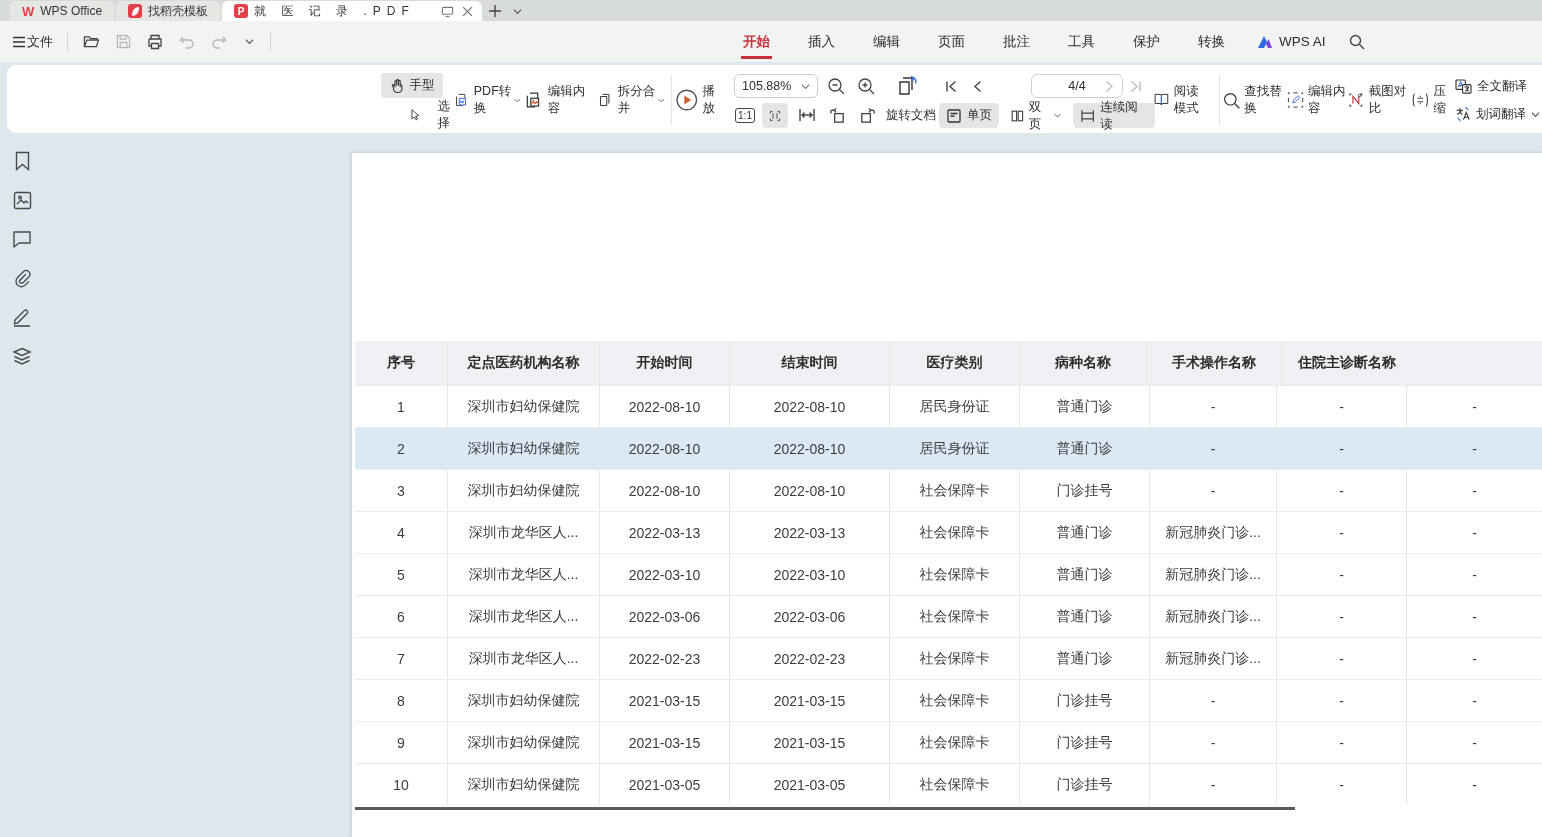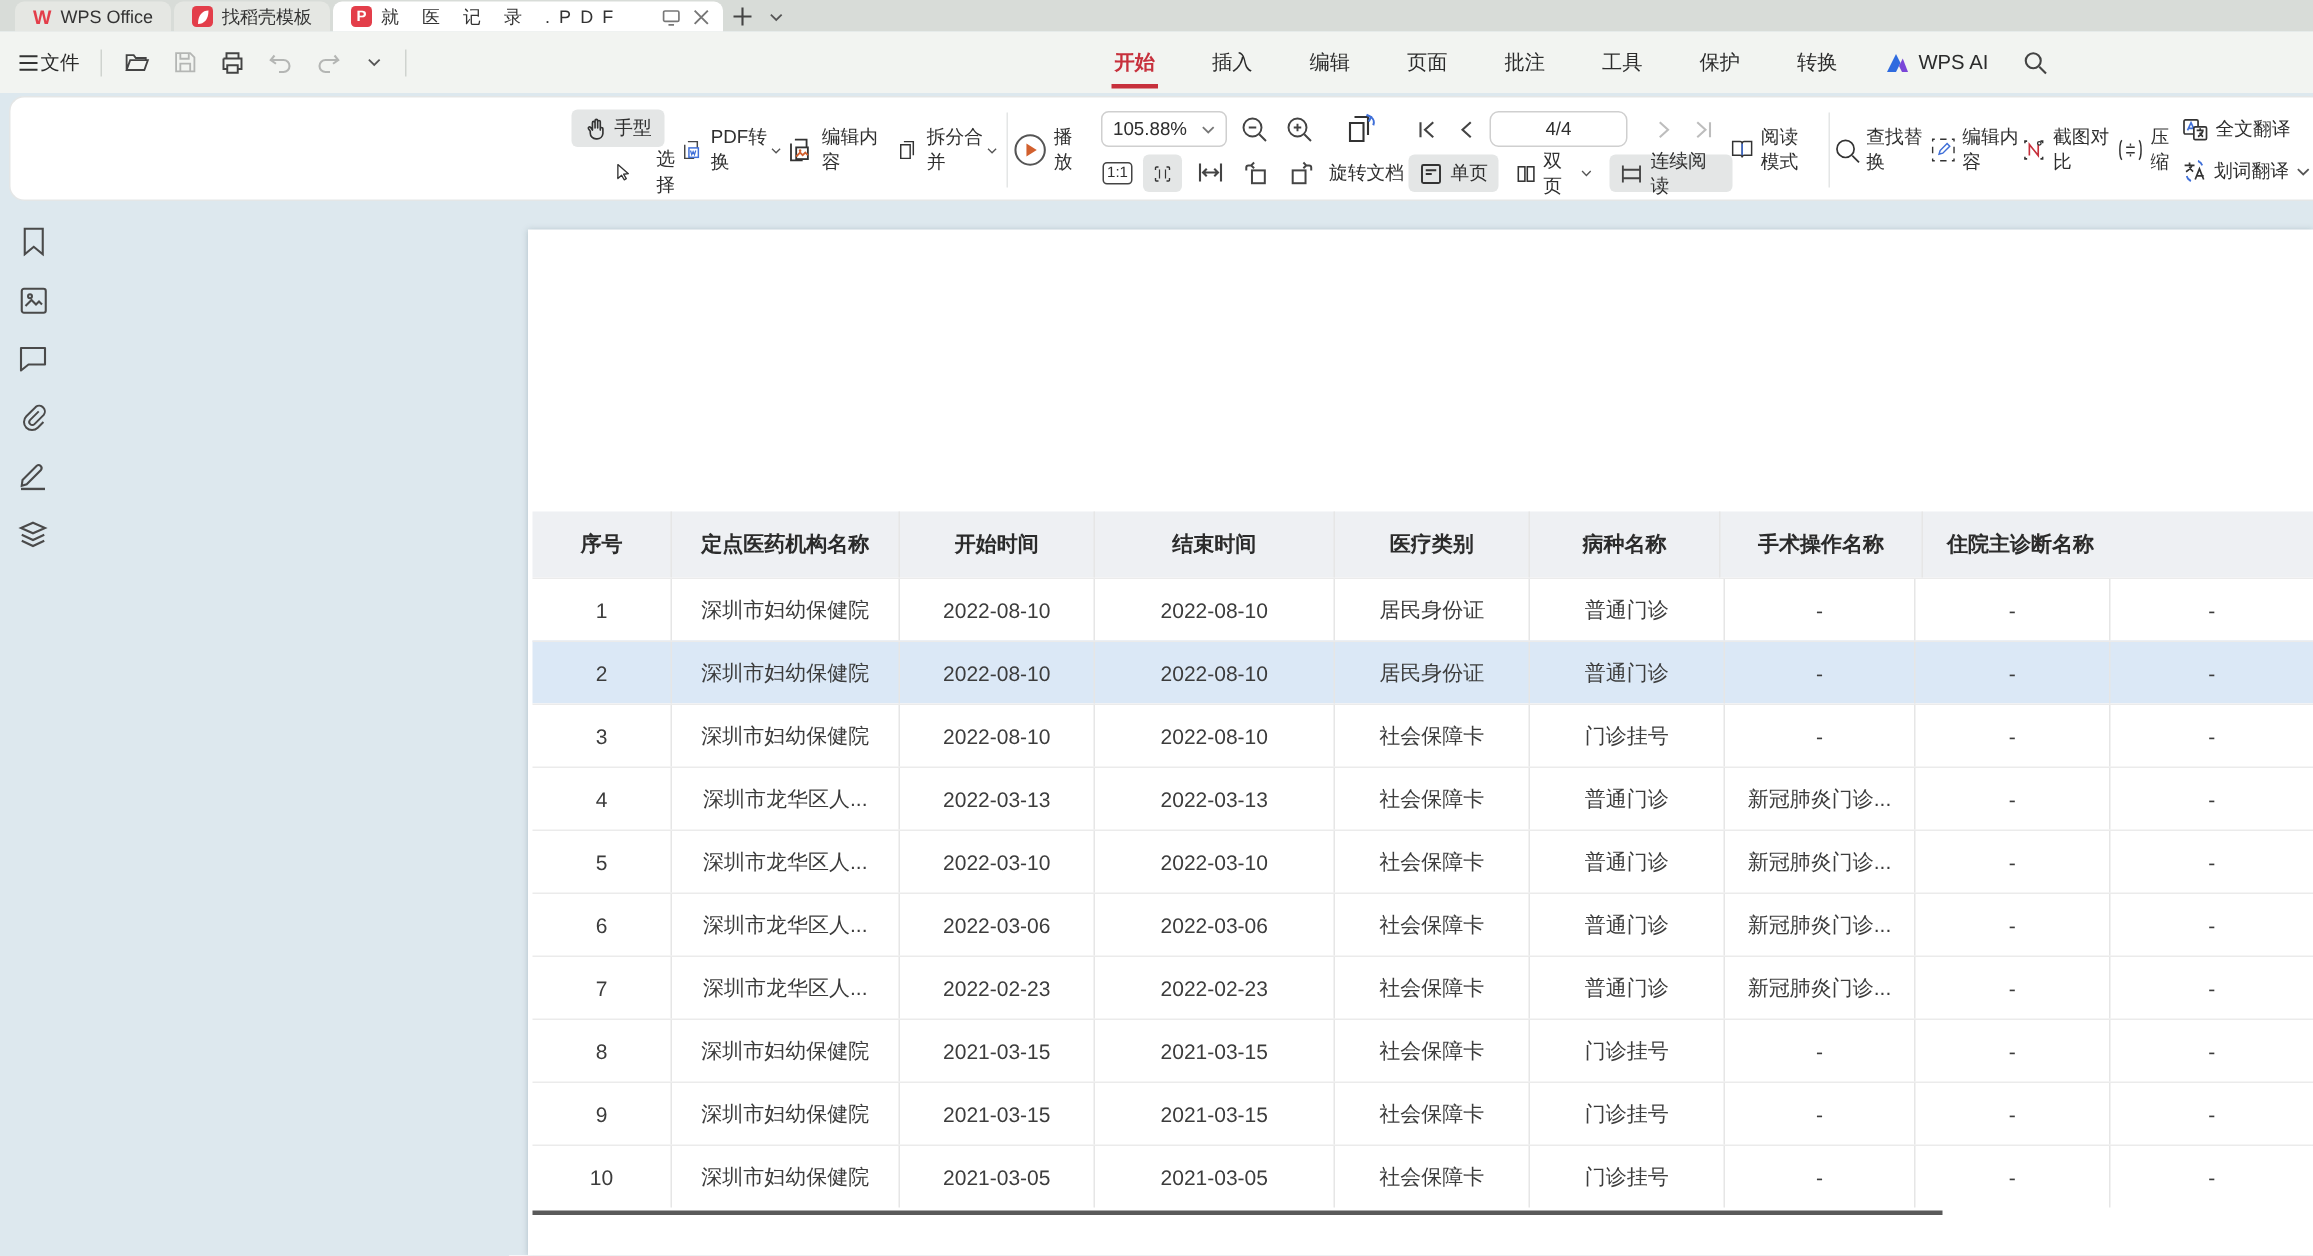--- a/index.html
+++ b/index.html
@@ -299,21 +299,21 @@
     <div class="rb" style="left:932px; top:9px; width:24px; height:24px;">
       <svg width="13" height="13" viewBox="0 0 13 13" fill="none" stroke="#444" stroke-width="1.4">
           <path d="M2 1.5v10M10.5 1.5L5 6.5l5.5 5"></path>
         </svg>
     </div>
     <div class="rb" style="left:958px; top:9px; width:24px; height:24px;">
       <svg width="9" height="13" viewBox="0 0 9 13" fill="none" stroke="#444" stroke-width="1.4">
           <path d="M7.5 1.5L2 6.5l5.5 5"></path>
         </svg>
     </div>
-    <input class="pagebox" style="position: absolute; left: 986px; top: 9px;" readonly="" value="4/4">
+    <input class="pagebox" style="position: absolute; left: 1024px; top: 9px;" readonly="" value="4/4">
     <div class="rb dis" style="left:1090px; top:9px; width:24px; height:24px;">
       <svg width="9" height="13" viewBox="0 0 9 13" fill="none" stroke="#444" stroke-width="1.4">
           <path d="M1.5 1.5L7 6.5l-5.5 5"></path>
         </svg>
     </div>
     <div class="rb dis" style="left:1116px; top:9px; width:24px; height:24px;">
       <svg width="13" height="13" viewBox="0 0 13 13" fill="none" stroke="#444" stroke-width="1.4">
           <path d="M11 1.5v10M2.5 1.5L8 6.5l-5.5 5"></path>
         </svg>
     </div>

